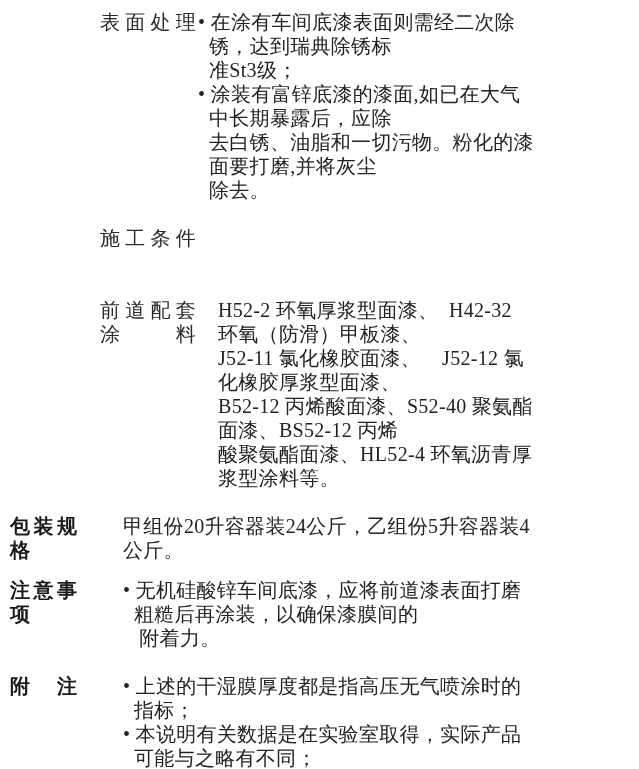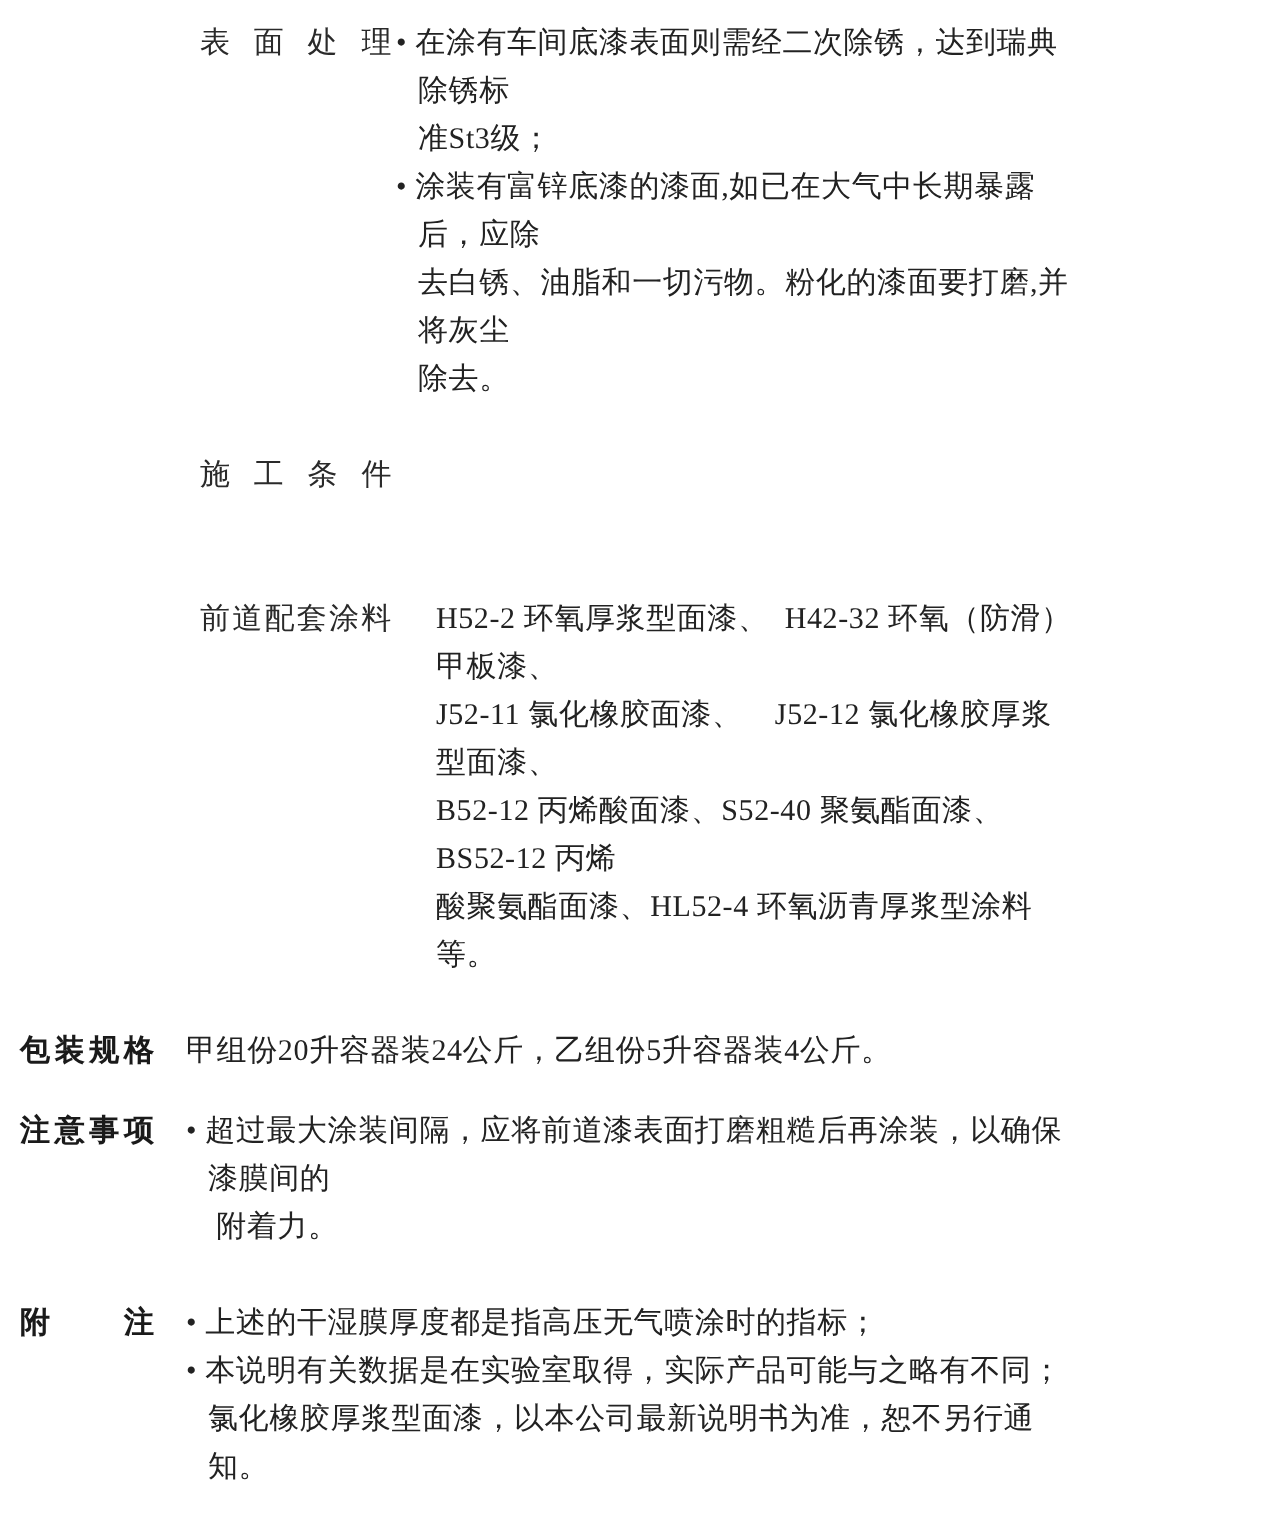--- a/index.html
+++ b/index.html
@@ -6,44 +6,44 @@
   html, body { margin: 0; padding: 0; background: #ffffff; }
   .page {
     position: relative;
     width: 536px;
     height: 769px;
     box-sizing: border-box;
     padding-top: 10px;
     background: #ffffff;
     color: #222222;
     font-family: "Liberation Serif", "DejaVu Serif", serif;
-    font-size: 15px;
+    font-size: 20px;
     line-height: 24px;
     letter-spacing: 0.3px;
     overflow: hidden;
   }
   .sec { display: flex; align-items: flex-start; margin-bottom: 24px; }
   .sec .label {
     flex-shrink: 0;
     text-align: justify;
     text-align-last: justify;
     -moz-text-align-last: justify;
   }
   .sec.sub { margin-left: 100px; }
   .sec.sub .label { width: 96px; color: #2a2a2a; }
   .sec.sub .content { margin-left: 2px; width: 438px; }
-  .sec.main { margin-left: 10px; }
+  .sec.main { margin-left: 10px; gap: 46px; }
   .sec.main .label {
     width: 67px;
     font-weight: bold;
     font-family: "Liberation Sans", "DejaVu Sans", sans-serif;
     color: #1a1a1a;
     letter-spacing: 0;
   }
-  .sec.main .content { margin-left: 16px; width: 544px; }
+  .sec.main .content { width: 544px; }
   .content .item { white-space: pre-wrap; font-family: Liberation Serif, serif; }
   .content .item.bullet { padding-left: 11px; text-indent: -11px; }
   .sec.sub .content .item.plain { padding-left: 20px; }
   
   #main-sections .sec:nth-child(1) { margin-bottom: 16px; }
   #main-sections .sec:nth-child(3) { margin-bottom: 26px; }
   #main-sections .sec:nth-child(4) { margin-bottom: 0; }
 </style>
 </head>
 <body>
@@ -78,21 +78,21 @@
   <div id="main-sections">
       <div class="sec main">
         <div class="label">包装规格</div>
         <div class="content">
           <div class="item plain">甲组份20升容器装24公斤，乙组份5升容器装4公斤。</div>
         </div>
       </div>
       <div class="sec main">
         <div class="label">注意事项</div>
         <div class="content">
-          <div class="item bullet">• 超过最大涂装间隔，应将前道漆表面打磨粗糙后再涂装，以确保漆膜间的
+          <div class="item bullet">• 无机硅酸锌车间底漆，应将前道漆表面打磨粗糙后再涂装，以确保漆膜间的
  附着力。</div>
         </div>
       </div>
       <div class="sec main">
         <div class="label">附注</div>
         <div class="content">
           <div class="item bullet">• 上述的干湿膜厚度都是指高压无气喷涂时的指标；</div>
           <div class="item bullet">• 本说明有关数据是在实验室取得，实际产品可能与之略有不同；
 氯化橡胶厚浆型面漆，以本公司最新说明书为准，恕不另行通知。</div>
         </div>

